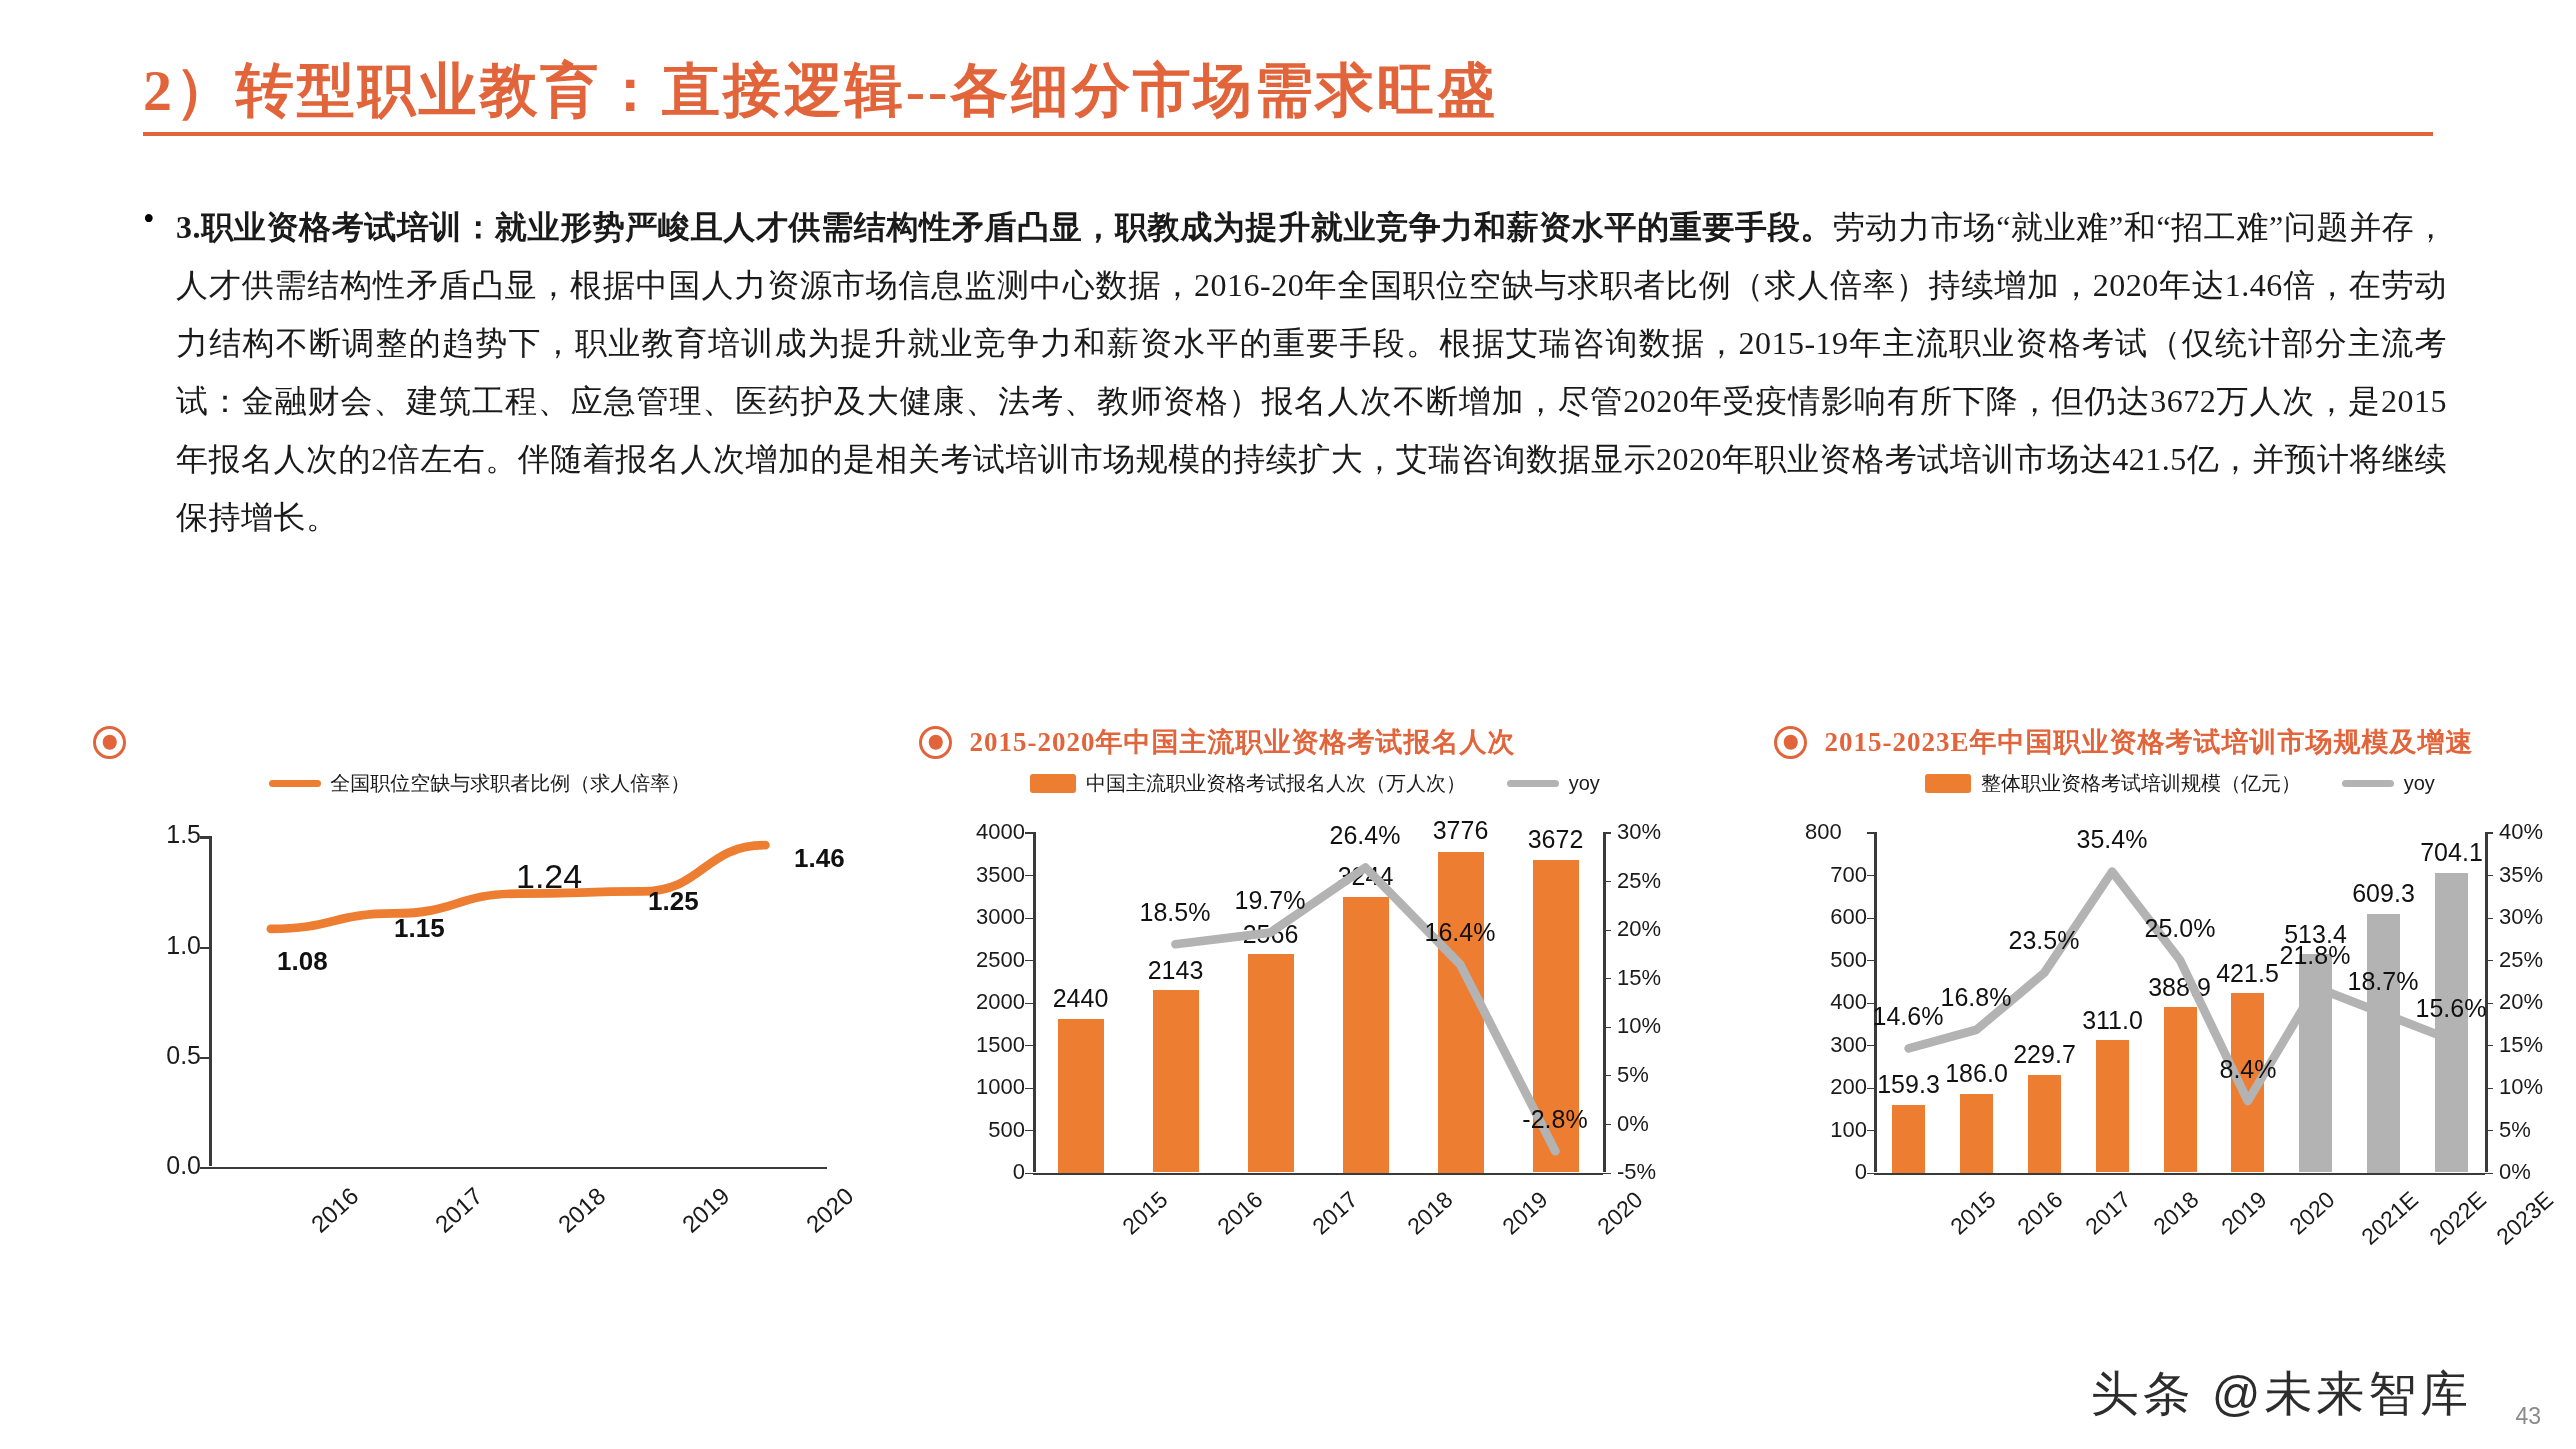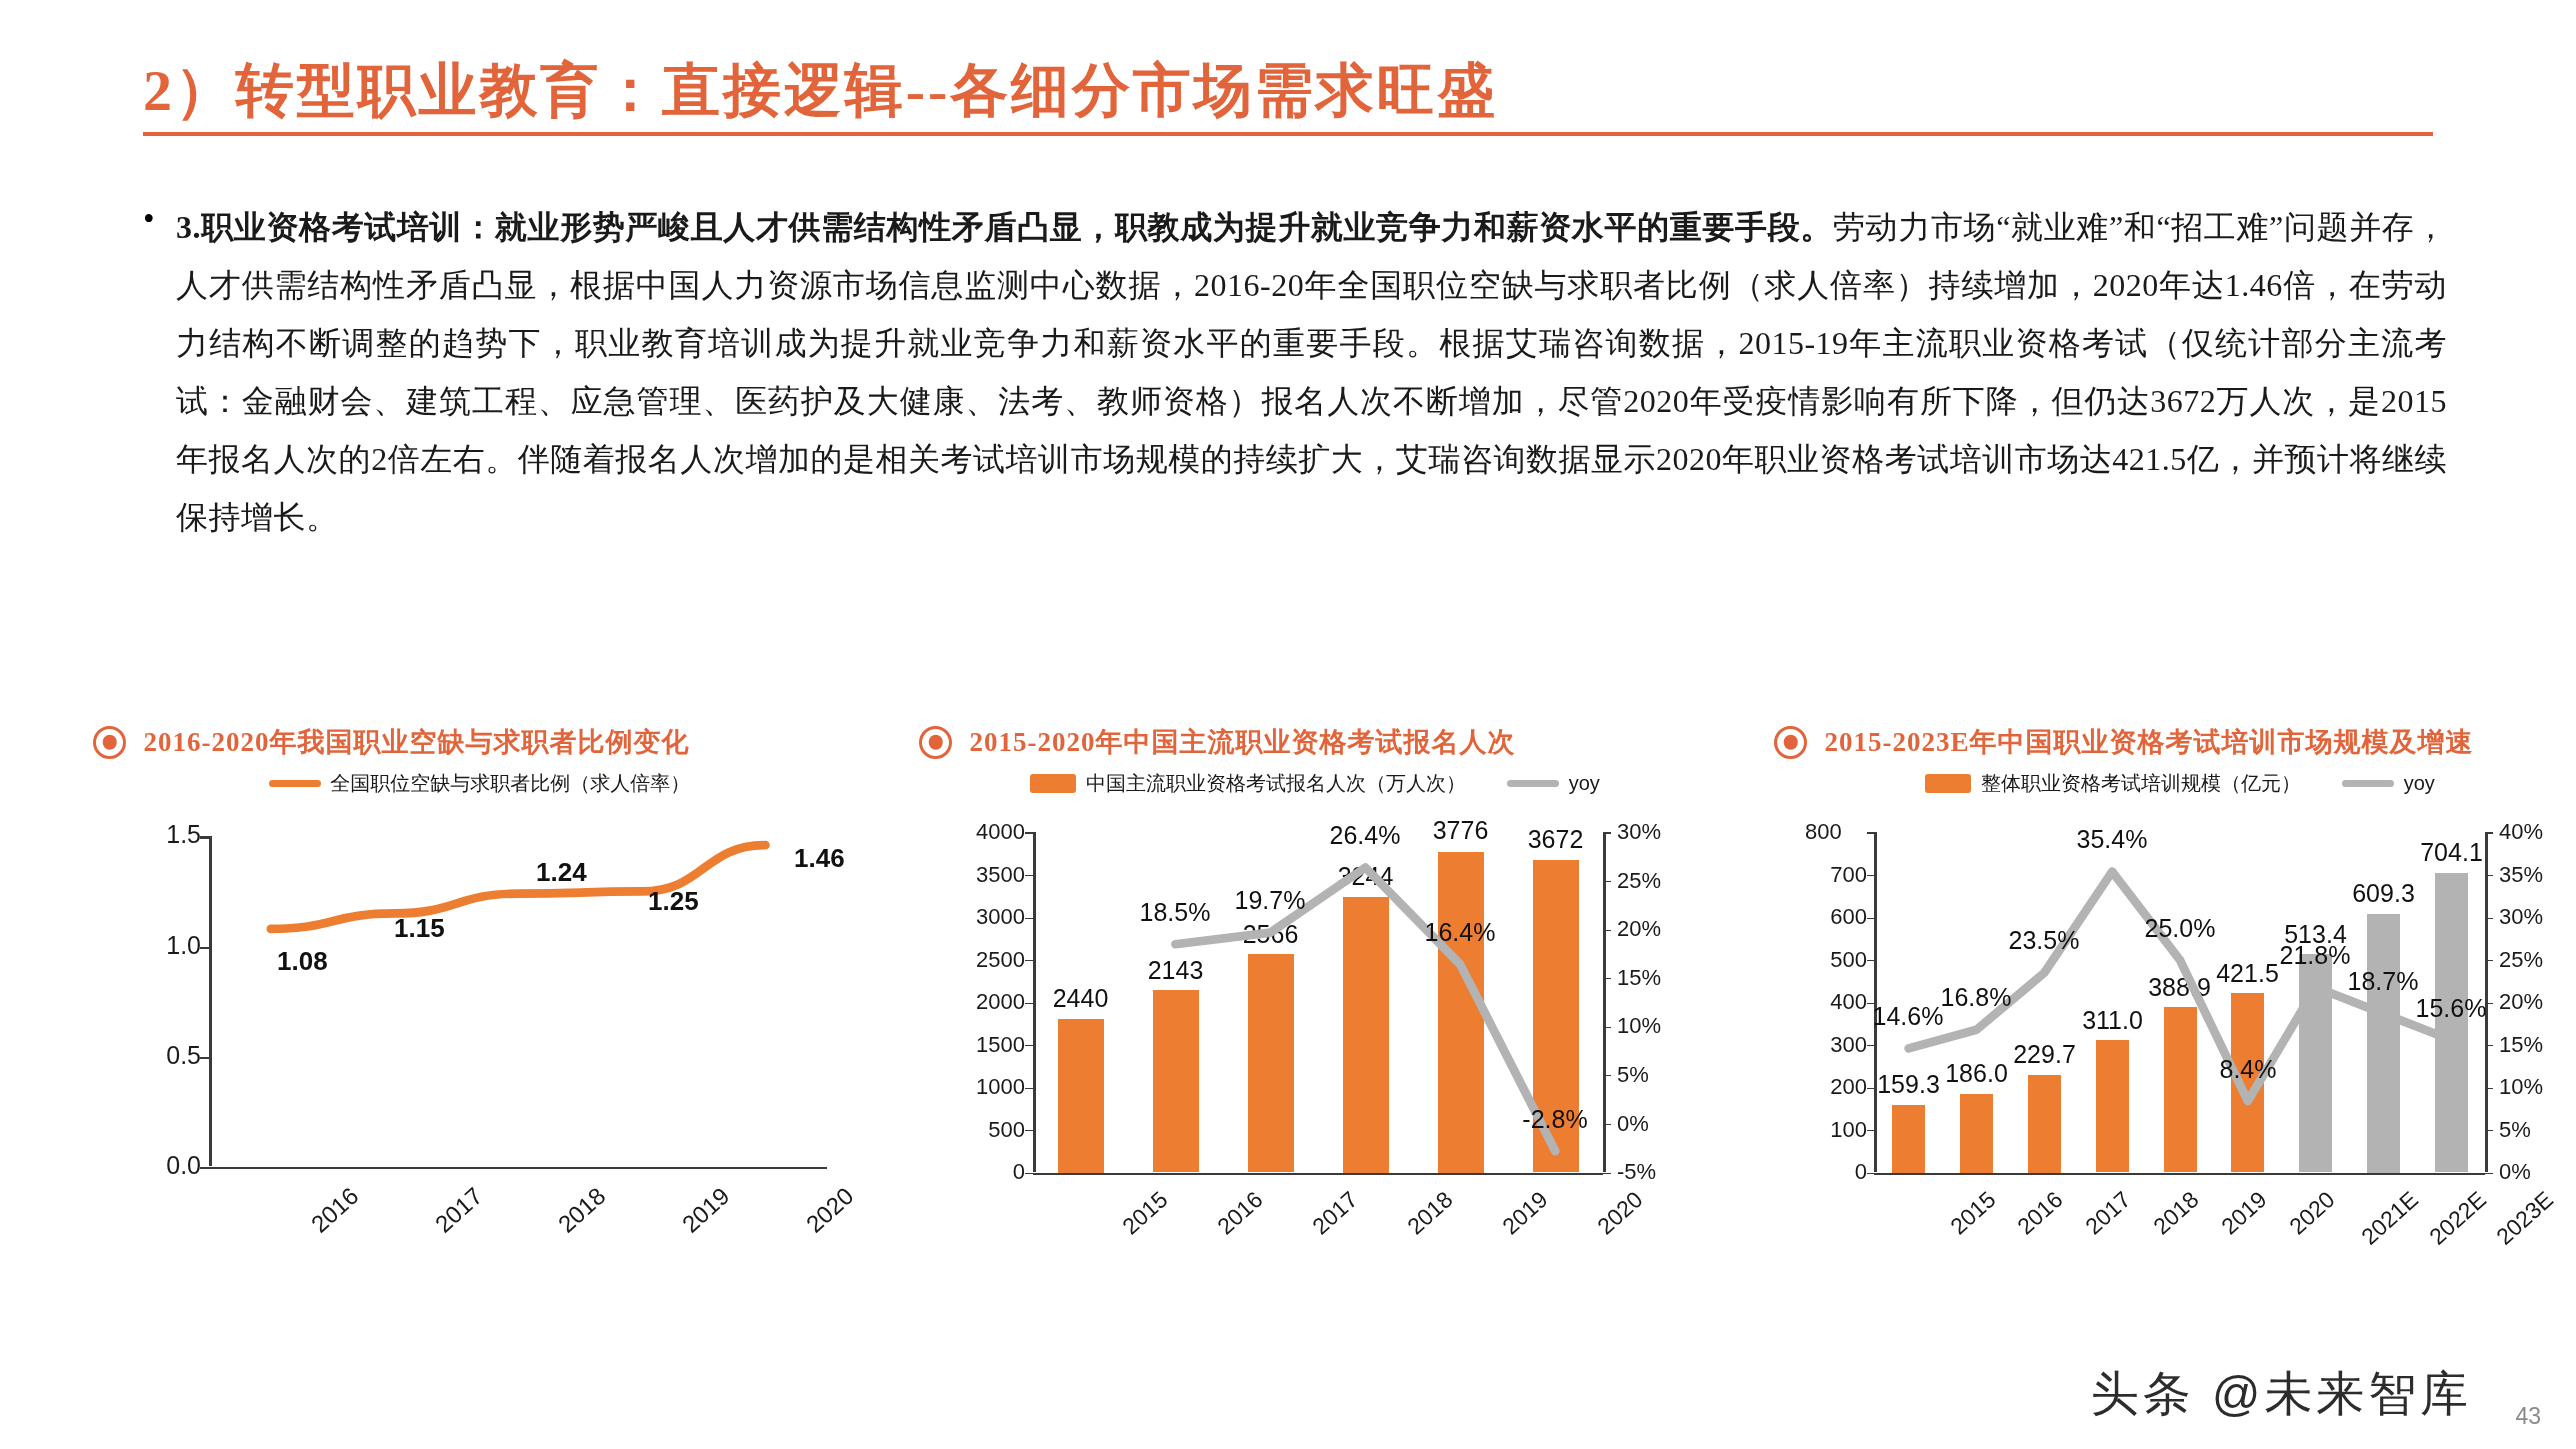--- a/index.html
+++ b/index.html
@@ -122,21 +122,20 @@
     <div class="body-text">
       <b>3.职业资格考试培训：就业形势严峻且人才供需结构性矛盾凸显，职教成为提升就业竞争力和薪资水平的重要手段。</b><span id="body-rest">劳动力市场“就业难”和“招工难”问题并存，人才供需结构性矛盾凸显，根据中国人力资源市场信息监测中心数据，2016-20年全国职位空缺与求职者比例（求人倍率）持续增加，2020年达1.46倍，在劳动力结构不断调整的趋势下，职业教育培训成为提升就业竞争力和薪资水平的重要手段。根据艾瑞咨询数据，2015-19年主流职业资格考试（仅统计部分主流考试：金融财会、建筑工程、应急管理、医药护及大健康、法考、教师资格）报名人次不断增加，尽管2020年受疫情影响有所下降，但仍达3672万人次，是2015年报名人次的2倍左右。伴随着报名人次增加的是相关考试培训市场规模的持续扩大，艾瑞咨询数据显示2020年职业资格考试培训市场达421.5亿，并预计将继续保持增长。</span>
     </div>
   </div>
 
   <div class="charts">
 
     <div class="panel panel-1">
       <div class="panel-head">
         <span class="ring-icon"></span>
-        <span class="panel-title">2016-2020年我国职业空缺与求职者比例变化</span>
       </div>
       <div class="legend">
         <div class="legend-item">
           <span class="legend-swatch-line" style="background:#ED7D31"></span>
           <span class="legend-label">全国职位空缺与求职者比例（求人倍率）</span>
         </div>
       </div>
       <div class="plot" id="plot1" style="width:773px;height:454px;">
           <div class="axis-line" style="left:116px;top:17.4px;width:2.9px;height:330px;"></div>
           <div class="axis-line" style="left:116px;top:348px;width:618px;height:2.9px;"></div>
@@ -146,21 +145,21 @@
           <div class="axis-line" style="left:107px;top:238px;width:8.7px;height:2.9px;"></div>
           <div class="axis-txt" style="left:52px;top:112px;width:56px;text-align:right;font-size:25px;">1.0</div>
           <div class="axis-line" style="left:107px;top:128px;width:8.7px;height:2.9px;"></div>
           <div class="axis-txt" style="left:52px;top:1.9px;width:56px;text-align:right;font-size:25px;">1.5</div>
           <div class="axis-line" style="left:107px;top:17.4px;width:8.7px;height:2.9px;"></div>
           <svg width="773" height="454" style="position:absolute;left:0;top:0;" viewBox="0 0 800 470">
             <path d="M 184 113.75999999999996 C 248 113.75999999999996, 248 97.80000000000001, 312 97.80000000000001 C 376 97.80000000000001, 376 77.28000000000003, 440 77.28000000000003 C 504 77.28000000000003, 504 75, 568 75 C 632 75, 632 27.120000000000005, 696 27.120000000000005" fill="none" stroke="#ED7D31" stroke-width="9" stroke-linecap="round" stroke-linejoin="round"></path>
           </svg>
           <div class="val-lbl" style="left:184px;top:127px;font-size:26px;font-weight:700;">1.08</div>
           <div class="val-lbl" style="left:301px;top:94px;font-size:26px;font-weight:700;">1.15</div>
-          <div class="val-lbl" style="left:423px;top:38px;font-size:26px;font-weight:700;margin-left:20px;">1.24</div>
+          <div class="val-lbl" style="left:423px;top:38px;font-size:34px;font-weight:400;">1.24</div>
           <div class="val-lbl" style="left:555px;top:67px;font-size:26px;font-weight:700;">1.25</div>
           <div class="val-lbl" style="left:701px;top:24px;font-size:26px;font-weight:700;">1.46</div>
           <div class="cat-lbl" style="left:199px;top:363px;font-size:24px;">2016</div>
           <div class="cat-lbl" style="left:323px;top:363px;font-size:24px;">2017</div>
           <div class="cat-lbl" style="left:446px;top:363px;font-size:24px;">2018</div>
           <div class="cat-lbl" style="left:570px;top:363px;font-size:24px;">2019</div>
           <div class="cat-lbl" style="left:694px;top:363px;font-size:24px;">2020</div>
         </div>
     </div>
 

